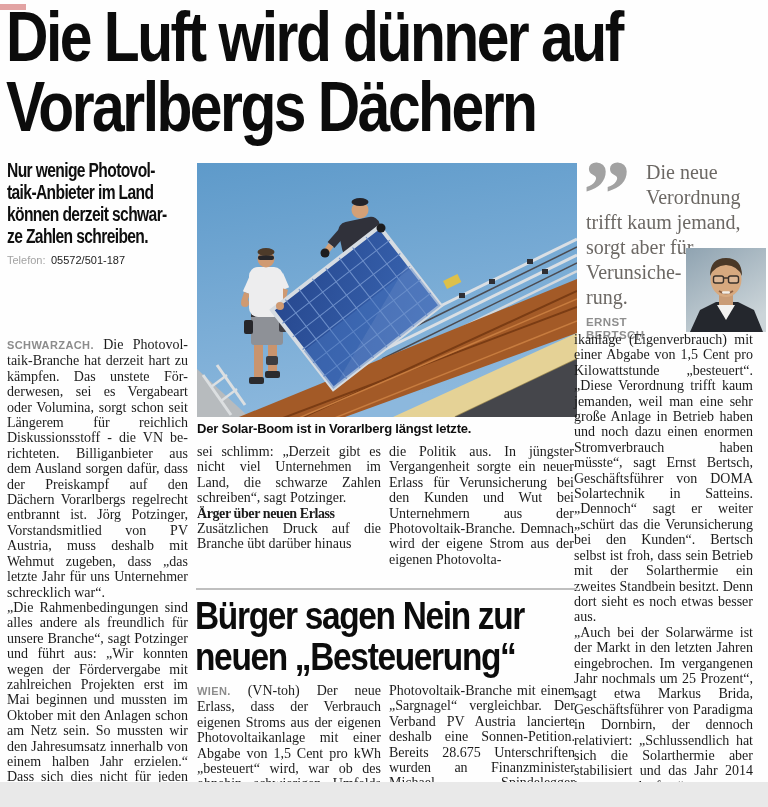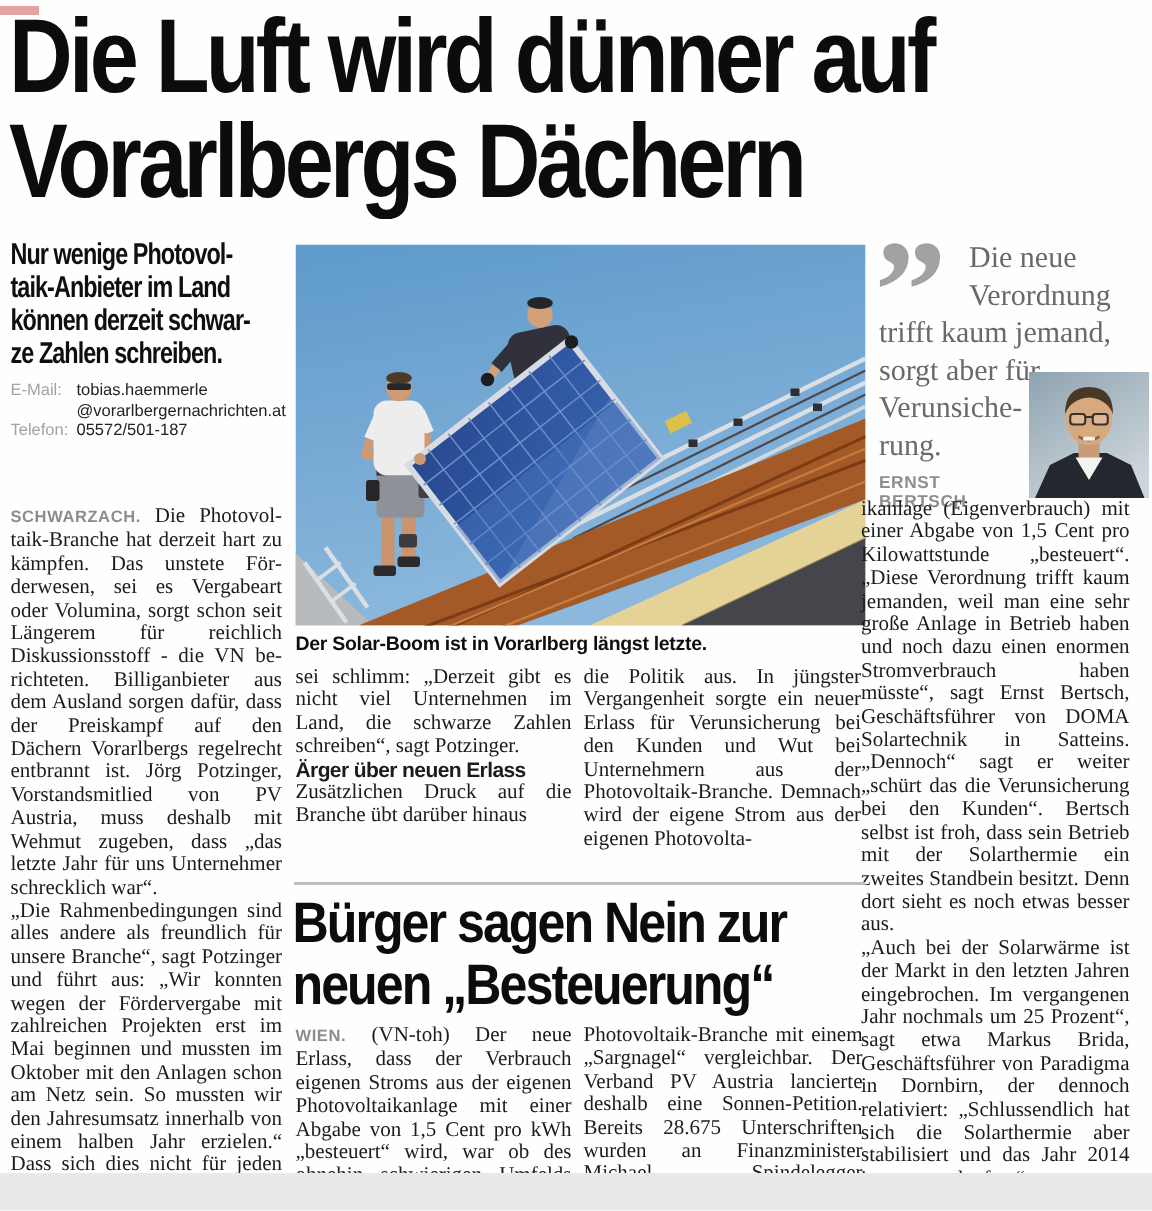--- a/index.html
+++ b/index.html
@@ -32,21 +32,21 @@
   .bodycol{position:absolute;}
   .bodycol p{
     margin:0;text-align:justify;
     font-size:14px;line-height:15.4px;color:#1b1b1b;
   }
   .place{
     font-family:"Liberation Sans",sans-serif;font-weight:700;
     font-size:11px;letter-spacing:.4px;color:#8c8c8c;
   }
   .inline-subhead{
-    margin:7px 0 1px 0;font-family:Liberation Sans, sans-serif;font-weight:700;
+    margin:7px 0 1px 0;font-family:Liberation Serif, serif;font-weight:700;
     font-size:14.5px;letter-spacing:-0.4px;color:#0e0e0e;text-align:left;
   }
   .photo{position:absolute;left:197px;top:163px;width:380px;height:254px;}
   .photo svg{display:block;width:100%;height:100%;}
   .caption{
     position:absolute;left:197px;top:421px;width:380px;
     font-family:"Liberation Sans",sans-serif;font-weight:700;
     font-size:13px;letter-spacing:-0.2px;color:#0e0e0e;
   }
   .hrule{position:absolute;left:196px;top:588px;width:381px;height:1.5px;background:#bfbfbf;}
@@ -92,25 +92,20 @@
 
   <h1 class="headline">Die Luft wird dünner auf
 Vorarlbergs Dächern</h1>
 
   <div class="dek">Nur wenige Photovol-
 taik-Anbieter im Land
 können derzeit schwar-
 ze Zahlen schreiben.</div>
 
   <div class="author">
-    <div class="contact-row">
-      <span class="contact-label">E-Mail:</span>
-      <span class="contact-value">tobias.haemmerle
-@vorarlbergernachrichten.at</span>
-    </div>
     <div class="contact-row">
       <span class="contact-label">Telefon:</span>
       <span class="contact-value">05572/501-187</span>
     </div>
   </div>
 
   <div class="bodycol col1">
     <p><span class="place">SCHWARZACH.</span> <span>Die Photovol­taik-Branche hat derzeit hart zu kämpfen. Das unstete För­derwesen, sei es Vergabeart oder Volumina, sorgt schon seit Längerem für reichlich Diskussions­stoff - die VN be­richteten. Billig­anbieter aus dem Ausland sorgen dafür, dass der Preiskampf auf den Dächern Vorarlbergs regel­recht entbrannt ist. Jörg Pot­zinger, Vorstands­mitlied von PV Austria, muss deshalb mit Wehmut zugeben, dass „das letzte Jahr für uns Unterneh­mer schrecklich war“.</span></p>
     <p>„Die Rahmen­bedingungen sind alles andere als freund­lich für unsere Branche“, sagt Potzinger und führt aus: „Wir konnten wegen der För­dervergabe mit zahlreichen Projekten erst im Mai begin­nen und mussten im Oktober mit den Anlagen schon am Netz sein. So mussten wir den Jahresumsatz inner­halb von einem halben Jahr er­zielen.“ Dass sich dies nicht für jeden Betrieb rechnen könne, sei klar. Die Situation</p>
   </div>

